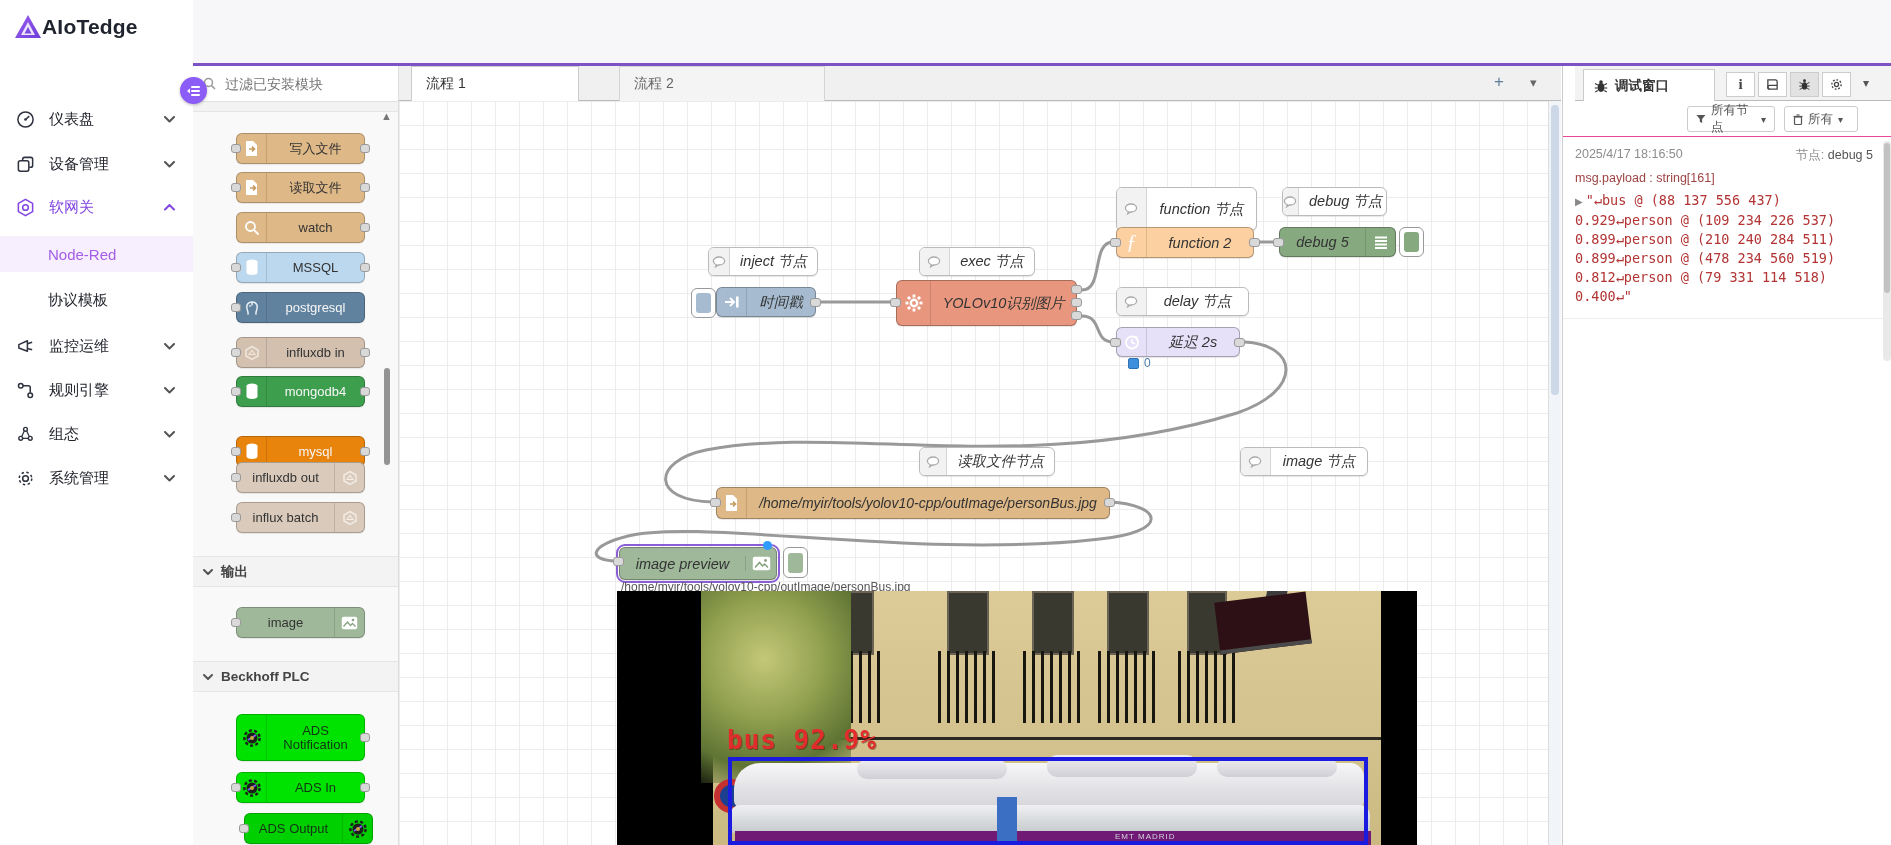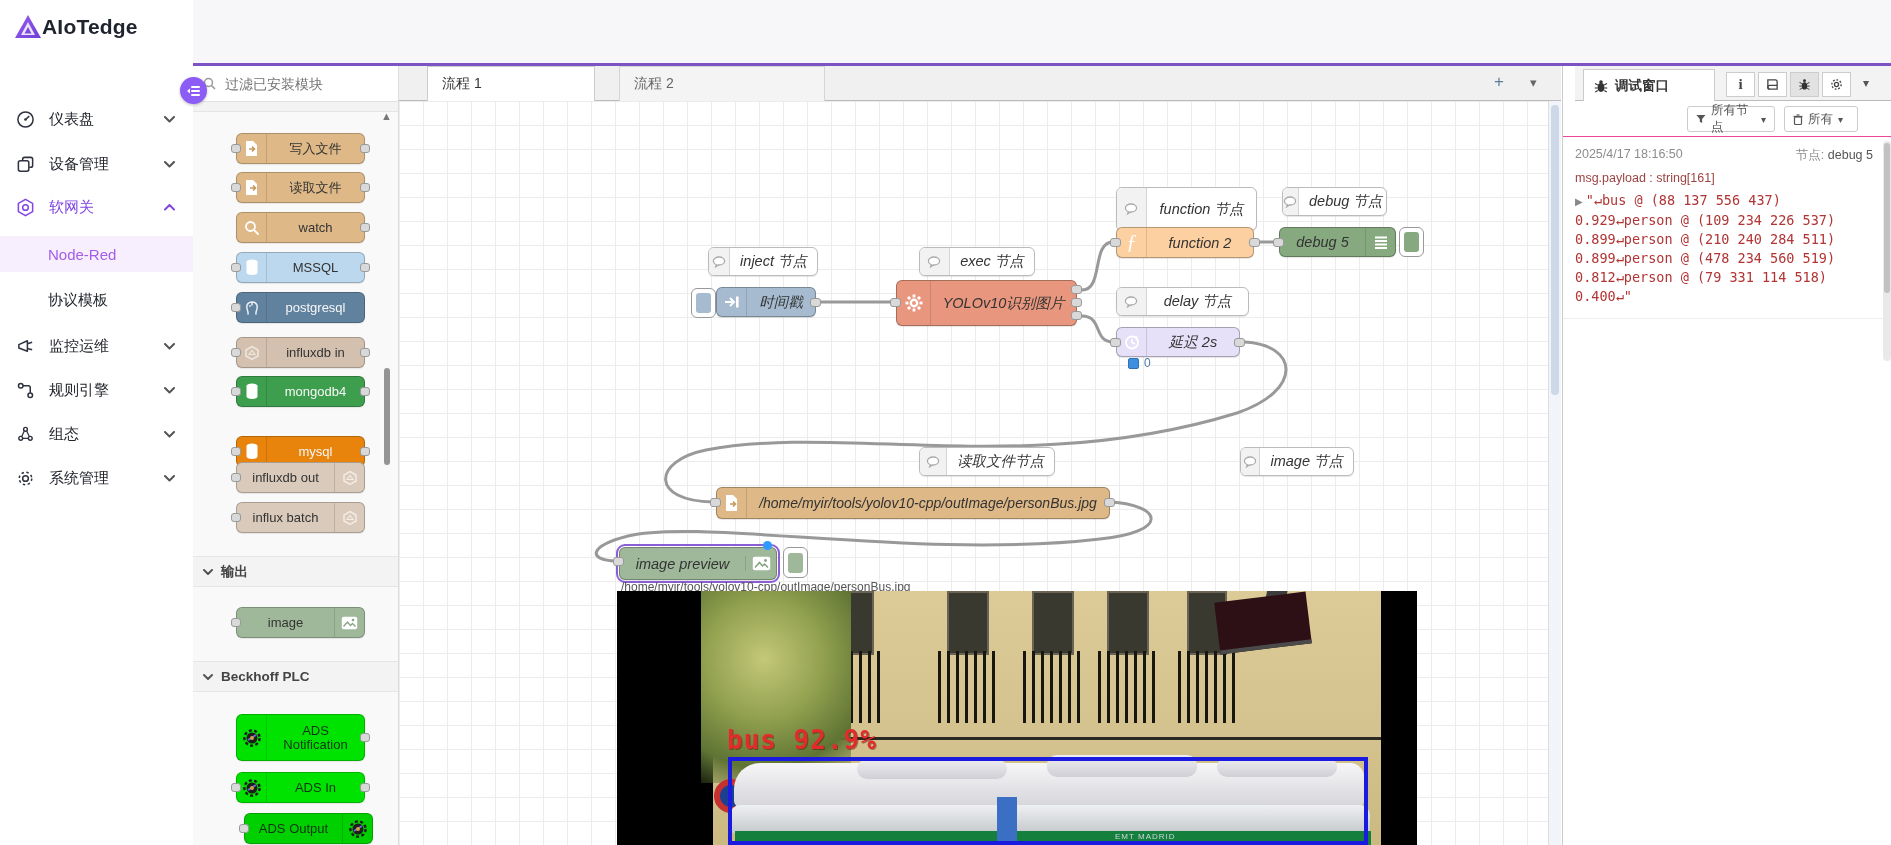--- a/index.html
+++ b/index.html
@@ -78,21 +78,21 @@
   .ph{position:absolute;}
   .facade{left:96px;top:0;width:668px;height:254px;background:linear-gradient(#dccb97,#d3c28d 60%,#cbb981);}
   .window{background:#3a3930;border:2px solid #6b6353;box-sizing:border-box;}
   .railing{background:repeating-linear-gradient(90deg,#17170f 0 3px,rgba(0,0,0,0) 3px 9px);}
   .hline{background:#2a2a22;}
   .sign{background:#2d1016;transform:rotate(-7deg);border-bottom:4px solid #4a4a4a;}
   .tree{background:radial-gradient(circle at 42% 38%,#c3c878 0%,#93a250 38%,#5f7434 72%,rgba(40,60,20,0) 100%);}
   .busroof{background:linear-gradient(#f6f6f8,#d5d5da);border-radius:26px 14px 6px 6px;}
   .pod{background:linear-gradient(#eeeef2,#cfcfd5);border-radius:10px;}
   .busband{background:linear-gradient(#eef0f2,#c6c9cd);border-radius:10px 10px 4px 4px;}
-  .windshield{background:#15803d;color:#cfd4da;}
+  .windshield{background:#701a75;color:#cfd4da;}
   .bluebox{border:4px solid #1b1be0;box-sizing:border-box;background:transparent;}
   .buslabel{color:#e22c2c;font-family:"DejaVu Sans Mono",monospace;font-weight:bold;font-size:26px;letter-spacing:1px;text-shadow:1px 1px 0 rgba(60,0,0,.4);}
   .nosign{width:34px;height:34px;border-radius:50%;background:#1d3f8f;border:6px solid #c53030;box-sizing:border-box;}
 
   
   .dpanel{left:1562px;top:66px;width:329px;height:779px;background:#fff;border-left:1px solid #ccc;box-sizing:border-box;z-index:20;}
   .dheader{left:12px;top:0;width:328px;height:35px;background:#f3f3f3;border-bottom:1px solid #bbb;box-sizing:border-box;}
   .dtab{position:absolute;left:8px;top:3px;width:132px;height:32px;background:#fff;border:1px solid #ccc;border-bottom:0;box-sizing:border-box;display:flex;align-items:center;gap:7px;padding-left:10px;font-size:13.5px;font-weight:bold;color:#333;}
   .dbtn{position:absolute;top:6px;width:29px;height:25px;background:#fff;border:1px solid #ccc;box-sizing:border-box;display:flex;align-items:center;justify-content:center;cursor:pointer;}
   .dbtn.on{background:#e2e2e2;}
@@ -526,21 +526,21 @@
               <path d="M5 11 L13 6" stroke="#7b5cf0" stroke-width="1.8"></path>
               <circle cx="9" cy="9" r="2" fill="#caa53c"></circle>
             </svg>
           </span>
       </div>
       <span class="pport r" style="visibility:hidden;"></span>
     </div>
   </div>
 
   <div class="abs tabbar">
-    <div class="tab active" style="left:28px;width:168px;">
+    <div class="tab active" style="left:12px;width:168px;">
       <span>流程 1</span>
     </div>
     <div class="tab idle" style="left:220px;width:206px;">
       <span>流程 2</span>
     </div>
     <span class="abs" style="left:1095px;top:6px;font-size:17px;color:#5f7d99;cursor:pointer;">+</span>
     <span class="abs" style="left:1131px;top:9px;font-size:13px;color:#666;cursor:pointer;">▾</span>
   </div>
   <div class="abs tabdot" style="left:607px;top:73px;"></div>
 
@@ -607,21 +607,21 @@
   </div>
   <div class="abs fnode comment" style="left:919px;top:447px;width:136px;height:29px;">
     <span class="ib">
         <svg width="15" height="12" viewBox="0 0 15 12">
           <ellipse cx="7" cy="5" rx="5.6" ry="4" fill="#fff" stroke="#aaa" stroke-width="1.3"></ellipse>
           <path d="M4.5 8.3 L3.5 11 L7 8.8" fill="#fff" stroke="#aaa" stroke-width="1.1"></path>
         </svg>
       </span>
     <span class="nl">读取文件节点</span>
   </div>
-  <div class="abs fnode comment" style="left:1240px;top:447px;width:114px;height:29px;border-radius:6px;">
+  <div class="abs fnode comment" style="left:1240px;top:447px;width:128px;height:29px;border-radius:6px;">
     <span class="ib">
         <svg width="15" height="12" viewBox="0 0 15 12">
           <ellipse cx="7" cy="5" rx="5.6" ry="4" fill="#fff" stroke="#aaa" stroke-width="1.3"></ellipse>
           <path d="M4.5 8.3 L3.5 11 L7 8.8" fill="#fff" stroke="#aaa" stroke-width="1.1"></path>
         </svg>
       </span>
     <span class="nl">image 节点</span>
   </div>
 
   <div class="abs sqbtn" style="left:691px;top:288px;height:30px;">

